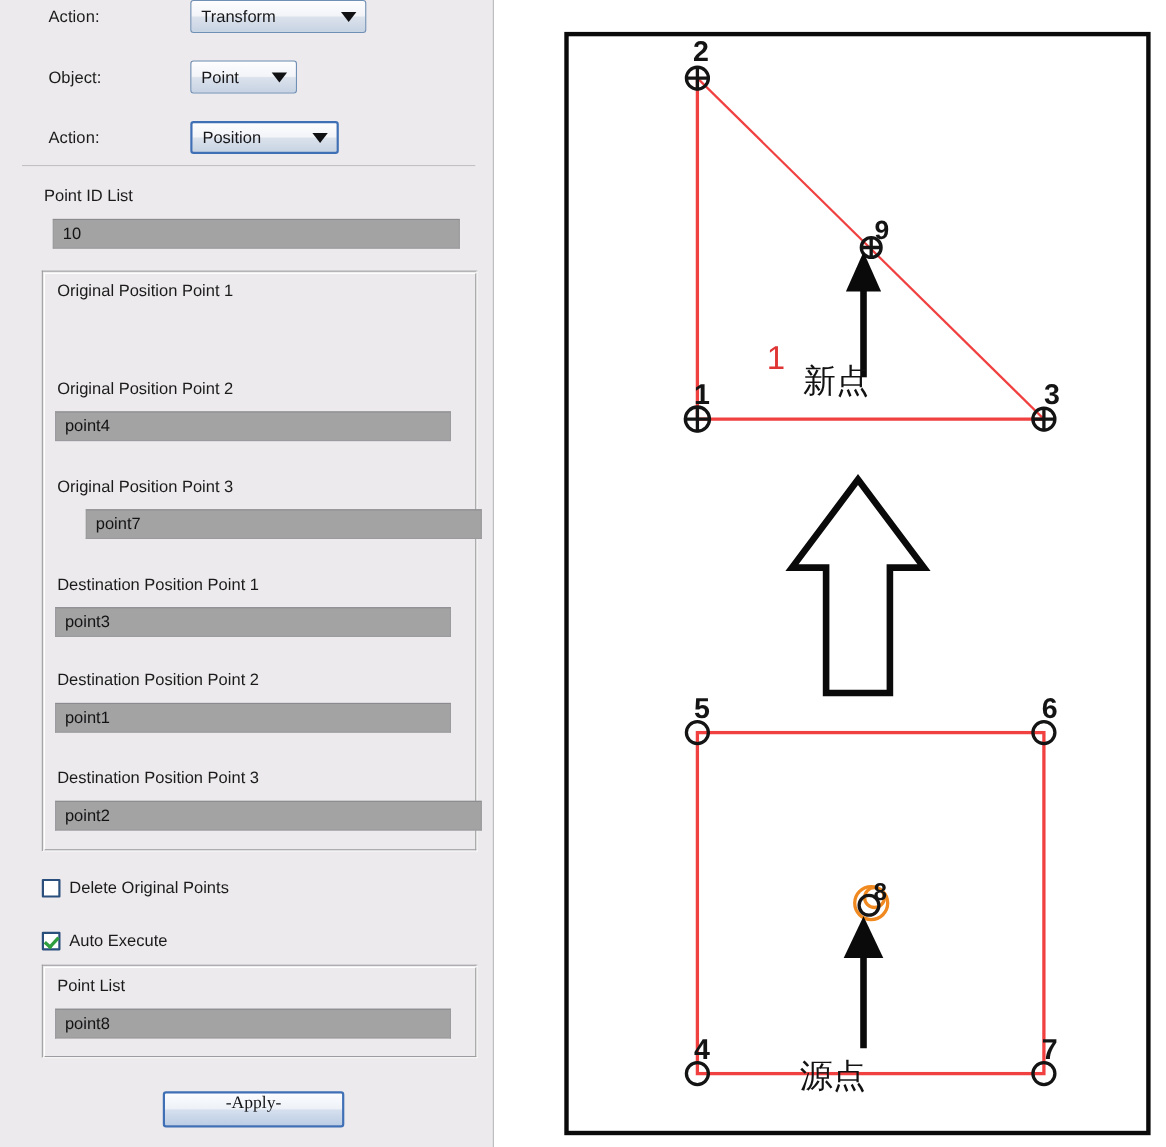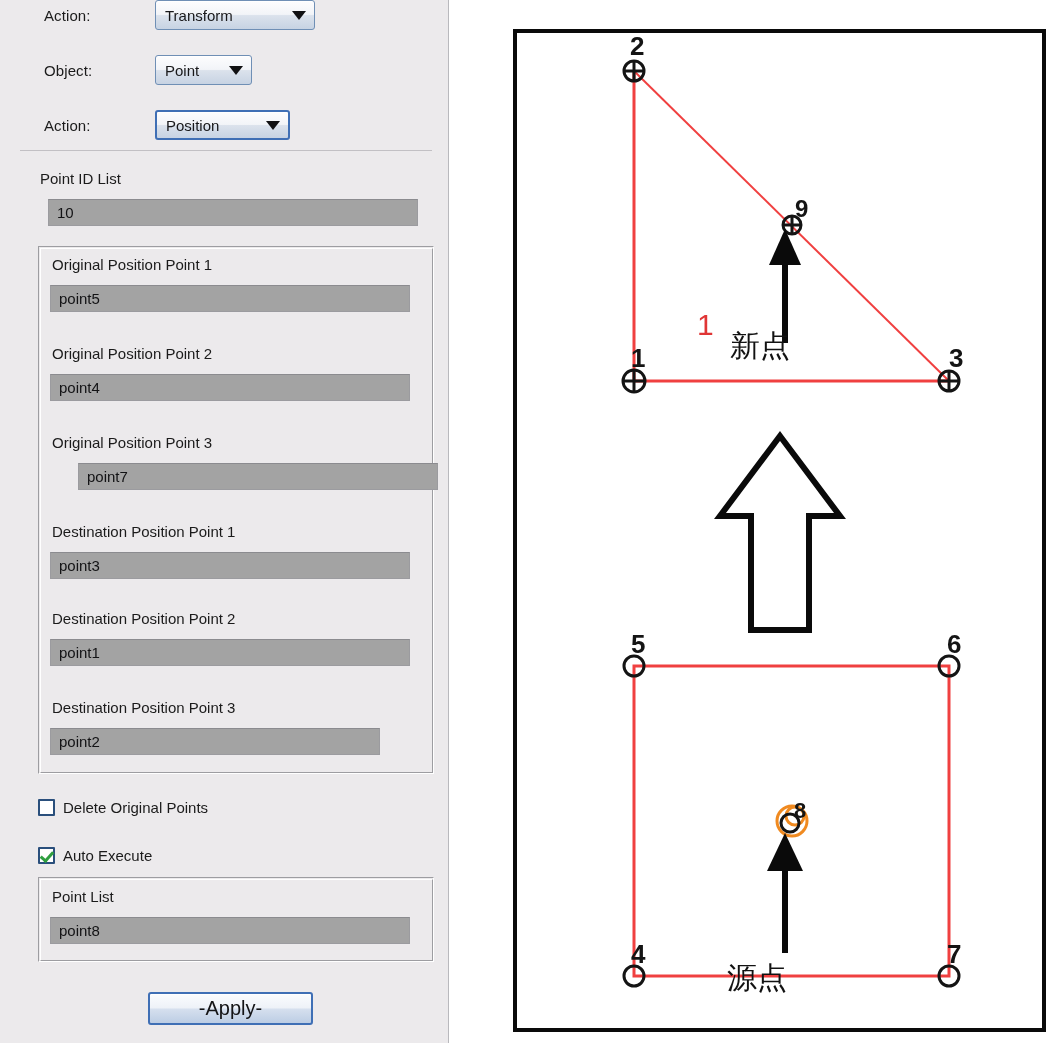--- a/index.html
+++ b/index.html
@@ -29,20 +29,21 @@
   .combo{
     position:absolute;
     box-sizing:border-box;
     height:30px;
     border:1px solid #6f8fb5;
     border-radius:3px;
     background:linear-gradient(to bottom,#fdfdfe 0%,#f2f4f8 48%,#dbe2ec 52%,#c7d3e3 100%);
     display:flex;align-items:center;
     padding:0 6px 0 9px;
     box-shadow:0 1px 0 rgba(255,255,255,.8) inset;
+    margin-left:18px;
   }
   .combo.strong{border:2px solid #3f6fb5;}
   .combo-text{
     font-size:15px;color:#18181a;flex:1;white-space:nowrap;
   }
   .caret{
     width:0;height:0;margin-left:6px;margin-right:2px;
     border-left:7px solid transparent;
     border-right:7px solid transparent;
     border-top:9px solid #111113;
@@ -94,23 +95,24 @@
     transform:rotate(42deg);
   }
   .cbox-label{font-size:15px;color:#1b1b1b;white-space:nowrap;}
 
   
   #apply-button{
     position:absolute;left:148px;top:992px;width:165px;height:33px;
     box-sizing:border-box;
     border:2px solid #3f6fb5;border-radius:3px;
     background:linear-gradient(to bottom,#fbfcfe 0%,#eef2f8 47%,#d5dfee 53%,#bccde4 100%);
-    display:flex;align-items:center;justify-content:center;
-    font-size:20px;color:#141416;
+    display:flex;justify-content:center;
+    font-size:16px;color:#141416;
     box-shadow:0 1px 0 rgba(255,255,255,.9) inset;
+    font-family:Liberation Serif, serif;
   }
 
   
   #canvas-frame{
     position:absolute;left:513px;top:29px;width:533px;height:1003px;
     background:#ffffff;border:4px solid #0a0a0a;box-sizing:border-box;
   }
   #canvas-svg{position:absolute;left:0;top:0;}
   .cjk{font-family:"DejaVu Sans", sans-serif;}
 </style>
@@ -146,23 +148,20 @@
   <div class="divider"></div>
 
   <div class="field-label" style="left:40px;top:170px;">Point ID List</div>
   <div class="textfield" style="left:48px;top:199px;width:370px;">
     <span>10</span>
   </div>
 
   <div class="groupbox" style="left:38px;top:246px;width:396px;height:528px;"></div>
 
   <div class="field-label" style="left:52px;top:256px;">Original Position Point 1</div>
-  <div class="textfield" style="left:50px;top:285px;width:360px;">
-    <span>point5</span>
-  </div>
 
   <div class="field-label" style="left:52px;top:345px;">Original Position Point 2</div>
   <div class="textfield" style="left:50px;top:374px;width:360px;">
     <span>point4</span>
   </div>
 
   <div class="field-label" style="left:52px;top:434px;">Original Position Point 3</div>
   <div class="textfield" style="left:50px;top:463px;width:360px;margin-left:28px;">
     <span>point7</span>
   </div>
@@ -171,21 +170,21 @@
   <div class="textfield" style="left:50px;top:552px;width:360px;">
     <span>point3</span>
   </div>
 
   <div class="field-label" style="left:52px;top:610px;">Destination Position Point 2</div>
   <div class="textfield" style="left:50px;top:639px;width:360px;">
     <span>point1</span>
   </div>
 
   <div class="field-label" style="left:52px;top:699px;">Destination Position Point 3</div>
-  <div class="textfield" style="left:50px;top:728px;width:330px;">
+  <div class="textfield" style="left:50px;top:728px;width:388px;">
     <span>point2</span>
   </div>
 
   <div class="checkrow" style="left:38px;top:799px;">
     <span class="cbox"></span>
     <span class="cbox-label">Delete Original Points</span>
   </div>
 
   <div class="checkrow" style="left:38px;top:847px;">
     <span class="cbox checked"></span>

